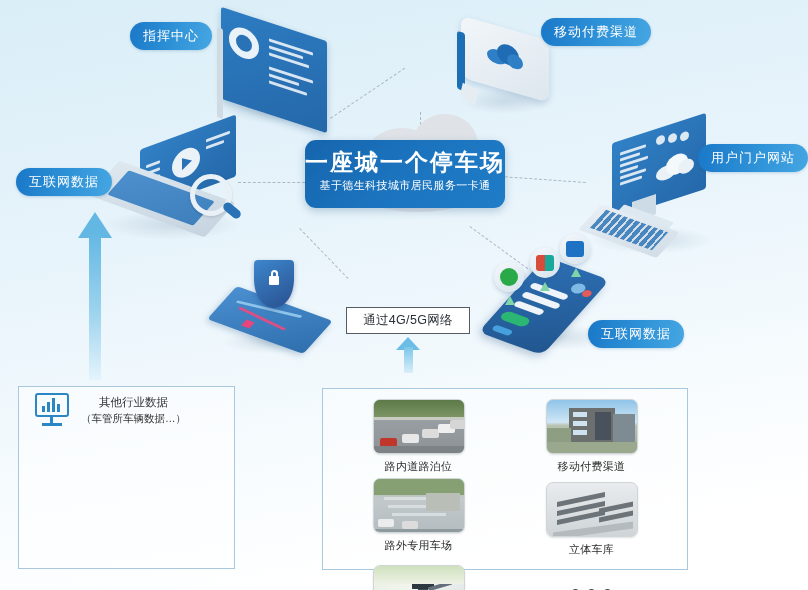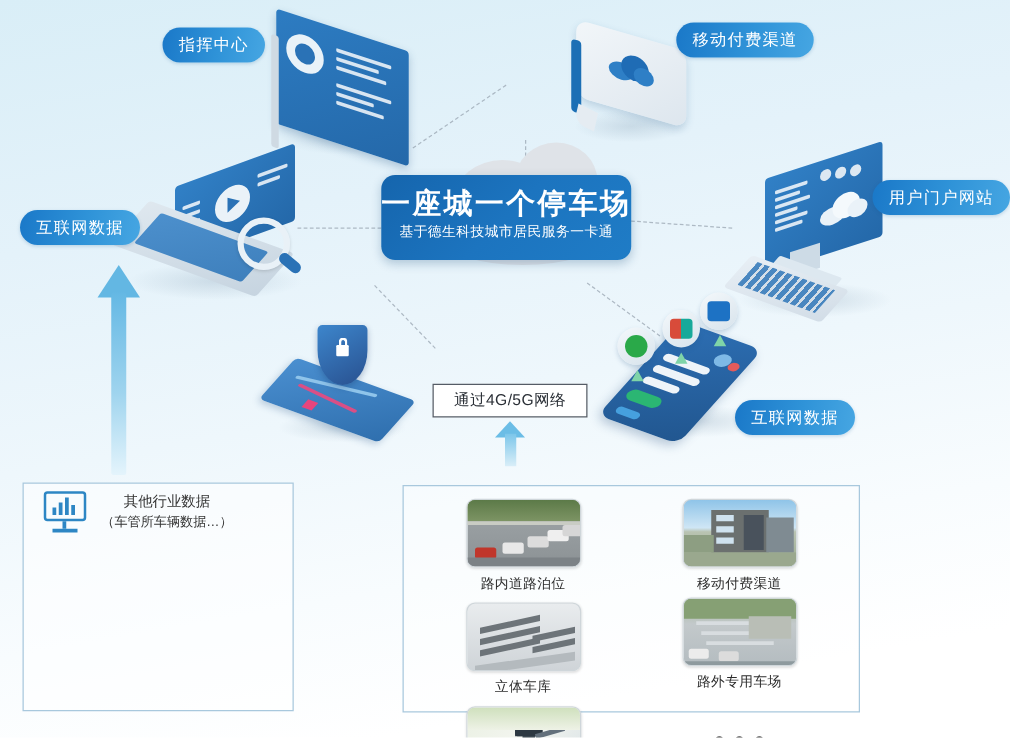--- a/index.html
+++ b/index.html
@@ -389,47 +389,47 @@
           <div class="b" style="left:26px;top:21px;width:14px;height:5px;background:#cfe2ef;"></div>
           <div class="b" style="left:26px;top:30px;width:14px;height:5px;background:#cfe2ef;"></div>
           <div class="b" style="left:48px;top:12px;width:16px;height:28px;background:#49525c;"></div>
           <div class="b" style="left:66px;top:14px;width:22px;height:28px;background:#7f8b92;"></div>
           <div class="b" style="left:0px;top:28px;width:24px;height:14px;background:#8d9e82;"></div>
           <div style="position:absolute;left:0;top:42px;width:100%;height:13px;background:#9aa88e;"></div>
         </div>
         <div class="scene-cap">移动付费渠道</div>
       </div>
 
-      <div class="scene-cell" style="margin-top:4px;">
-        <div class="thumb th-gar">
-          <div class="g" style="left:10px;top:14px;width:48px;height:5px;transform:skewY(-12deg);"></div>
-          <div class="g" style="left:10px;top:23px;width:48px;height:5px;transform:skewY(-12deg);"></div>
-          <div class="g" style="left:10px;top:32px;width:48px;height:5px;transform:skewY(-12deg);"></div>
-          <div class="g" style="left:52px;top:22px;width:34px;height:5px;transform:skewY(-12deg);"></div>
-          <div class="g" style="left:52px;top:31px;width:34px;height:5px;transform:skewY(-12deg);"></div>
-          <div style="position:absolute;left:6px;top:44px;width:80px;height:7px;background:#b4babe;transform:skewY(-8deg);"></div>
-        </div>
-        <div class="scene-cap">立体车库</div>
-      </div>
-
       <div class="scene-cell">
         <div class="thumb th-lot">
           <div style="position:absolute;left:0;top:0;width:100%;height:16px;background:#86a074;"></div>
           <div class="s" style="left:10px;top:18px;width:70px;height:3px;"></div>
           <div class="s" style="left:14px;top:26px;width:62px;height:3px;"></div>
           <div class="s" style="left:18px;top:34px;width:54px;height:3px;"></div>
           <div style="position:absolute;left:52px;top:14px;width:34px;height:18px;background:#b9beb6;"></div>
           <div style="position:absolute;left:4px;top:40px;width:16px;height:8px;background:#ececec;border-radius:2px;"></div>
           <div style="position:absolute;left:28px;top:42px;width:16px;height:8px;background:#dcdcdc;border-radius:2px;"></div>
           <div style="position:absolute;left:0;top:50px;width:100%;height:5px;background:#8e9a9e;"></div>
         </div>
         <div class="scene-cap">路外专用车场</div>
       </div>
 
       <div class="scene-cell" style="margin-top:4px;">
+        <div class="thumb th-gar">
+          <div class="g" style="left:10px;top:14px;width:48px;height:5px;transform:skewY(-12deg);"></div>
+          <div class="g" style="left:10px;top:23px;width:48px;height:5px;transform:skewY(-12deg);"></div>
+          <div class="g" style="left:10px;top:32px;width:48px;height:5px;transform:skewY(-12deg);"></div>
+          <div class="g" style="left:52px;top:22px;width:34px;height:5px;transform:skewY(-12deg);"></div>
+          <div class="g" style="left:52px;top:31px;width:34px;height:5px;transform:skewY(-12deg);"></div>
+          <div style="position:absolute;left:6px;top:44px;width:80px;height:7px;background:#b4babe;transform:skewY(-8deg);"></div>
+        </div>
+        <div class="scene-cap">立体车库</div>
+      </div>
+
+      <div class="scene-cell" style="margin-top:4px;">
         <div class="thumb th-chg">
           <div class="p" style="left:44px;top:6px;width:10px;height:44px;background:#3f4a55;"></div>
           <div class="p" style="left:38px;top:10px;width:22px;height:13px;background:#2c3views;"></div>
           <div class="p" style="left:38px;top:10px;width:22px;height:13px;background:#2d3842;border-radius:2px;"></div>
           <div class="p" style="left:54px;top:18px;width:24px;height:4px;background:#63707c;transform:rotate(-16deg);"></div>
           <div style="position:absolute;left:8px;top:26px;width:22px;height:22px;border:3px solid #c7d3c3;border-radius:50%;"></div>
           <div style="position:absolute;left:0;top:0;width:100%;height:18px;background:linear-gradient(180deg,#cfe0bd,#eef2e6);"></div>
         </div>
         <div class="scene-cap">充电桩/站</div>
       </div>

